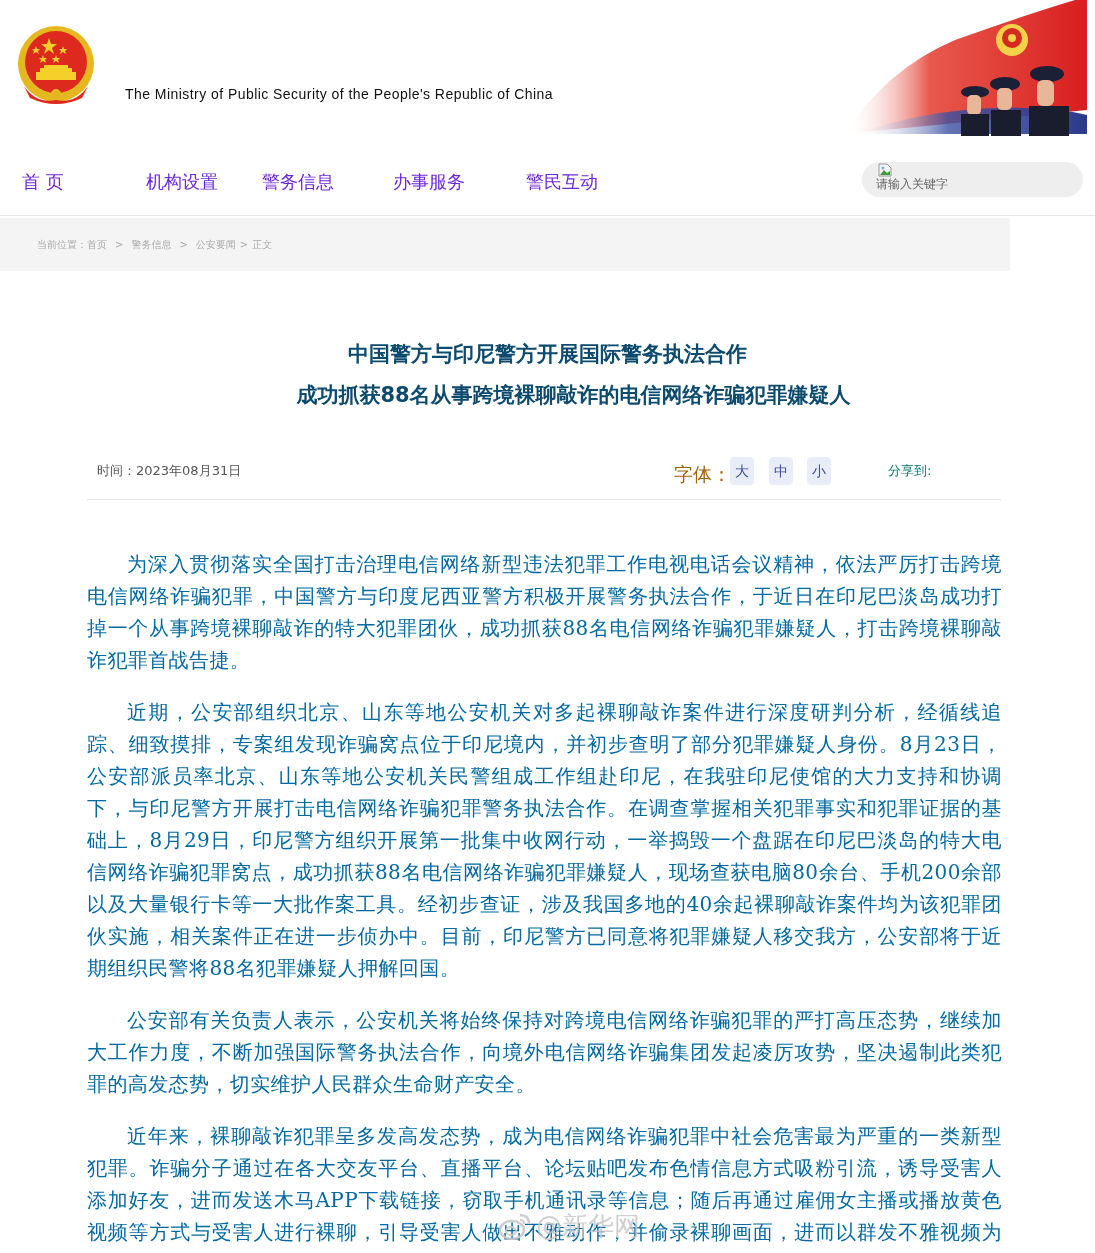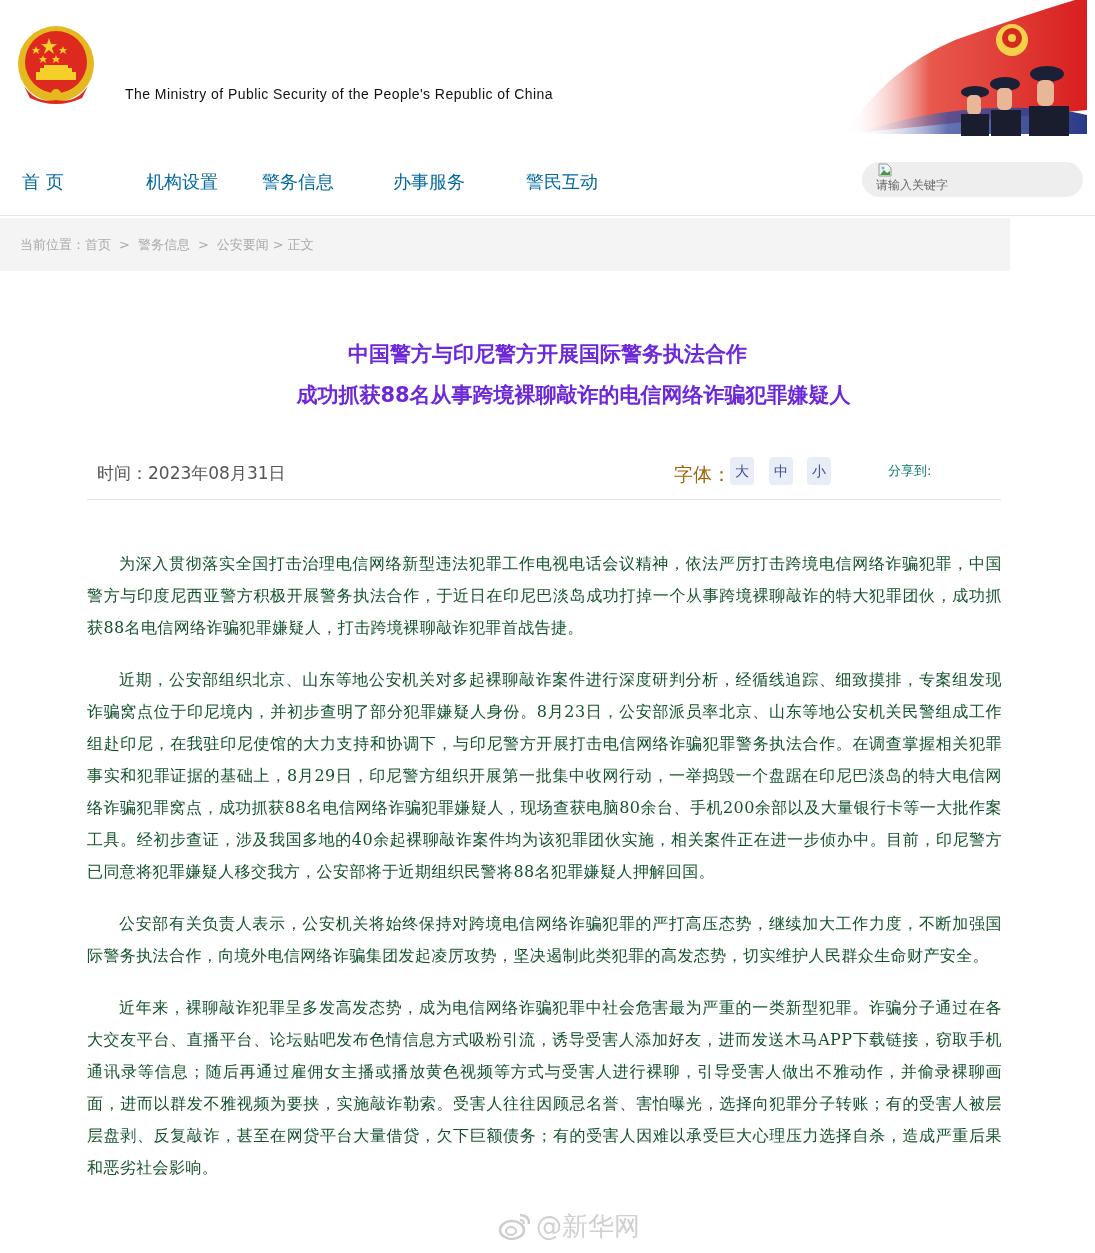--- a/index.html
+++ b/index.html
@@ -18,67 +18,67 @@
     .site-subtitle {
       position: absolute; left: 125px; top: 86px;
       font-family: "Liberation Sans", sans-serif; font-size: 14px; color: #111;
       letter-spacing: 0.45px; white-space: nowrap;
     }
     .banner { position: absolute; left: 825px; top: 0; width: 270px; height: 136px; }
 
     
     .nav { position: absolute; left: 0; top: 150px; width: 1095px; height: 66px; border-bottom: 1px solid #e6e6e6; background: #fff; }
     .nav-item {
-      position: absolute; top: 20px; font-size: 18px; color: #0369a1;
+      position: absolute; top: 20px; font-size: 18px; color: #6d28d9;
       font-family: "DejaVu Sans", sans-serif; white-space: nowrap; cursor: pointer;
     }
     .search-box {
       position: absolute; left: 862px; top: 12px; width: 221px; height: 35px;
       background: #eeeeee; border-radius: 18px;
     }
     .search-icon-broken {
       position: absolute; left: 16px; top: 1px; width: 14px; height: 14px;
     }
     .search-input {
       position: absolute; left: 14px; top: 14px; width: 190px; height: 18px;
       border: none; background: transparent; font-size: 12px; color: #666;
-      font-family: Liberation Serif, serif; outline: none;
+      font-family: Liberation Mono, monospace; outline: none;
     }
     .search-input::placeholder { color: #666; }
 
     
     .breadcrumb {
       position: absolute; left: 0; top: 218px; width: 1010px; height: 53px; background: #f4f4f4;
-      padding-left: 20px; line-height: 53px; font-size: 13px; color: #aaa; white-space: nowrap;
+      padding-left: 37px; line-height: 53px; font-size: 10px; color: #aaa; white-space: nowrap;
     }
     .breadcrumb span { color: #aaa; }
     .breadcrumb .crumb-link { cursor: pointer; }
     .breadcrumb .sep { margin: 0 8px; }
 
     
     .article-title {
       position: absolute; left: 0; width: 1095px; text-align: center;
-      font-weight: bold; font-size: 21px; color: #6d28d9; white-space: nowrap;
+      font-weight: bold; font-size: 21px; color: #0c4a6e; white-space: nowrap;
     }
     .title-1 { top: 340px; }
     .title-2 { top: 381px; margin-left: 26px; }
 
     .meta { position: absolute; left: 87px; top: 452px; width: 914px; height: 48px; border-bottom: 1px solid #e2e2e2; }
-    .meta-time { position: absolute; left: 10px; top: 10px; font-size: 17px; color: #555; white-space: nowrap; }
+    .meta-time { position: absolute; left: 10px; top: 10px; font-size: 13px; color: #555; white-space: nowrap; }
     .meta-font-label { position: absolute; left: 587px; top: 10px; font-size: 19px; color: #a16207; white-space: nowrap; }
     .font-btn {
       position: absolute; top: 5px; width: 24px; height: 28px; border-radius: 4px;
       background: #e8edf8; color: #3c4d96; font-size: 14px; text-align: center; line-height: 28px; cursor: pointer;
     }
     .meta-share { position: absolute; left: 801px; top: 10px; font-size: 13px; color: #0f766e; white-space: nowrap; }
 
     .content { position: absolute; left: 87px; top: 548px; width: 915px; }
     .para {
       font-family: "DejaVu Serif", "Liberation Serif", serif;
-      font-size: 16px; line-height: 32px; color: #14532d; text-indent: 2em;
+      font-size: 20px; line-height: 32px; color: #0369a1; text-indent: 2em;
       text-align: justify; margin-bottom: 20px; letter-spacing: 0.4px;
     }
 
     .watermark {
       position: absolute; left: 498px; top: 1206px; height: 40px; display: flex; align-items: center;
       color: rgba(200,200,200,0.85); font-size: 26px; font-family: "DejaVu Sans", sans-serif;
       pointer-events: none;
     }
   </style>
 </head>

